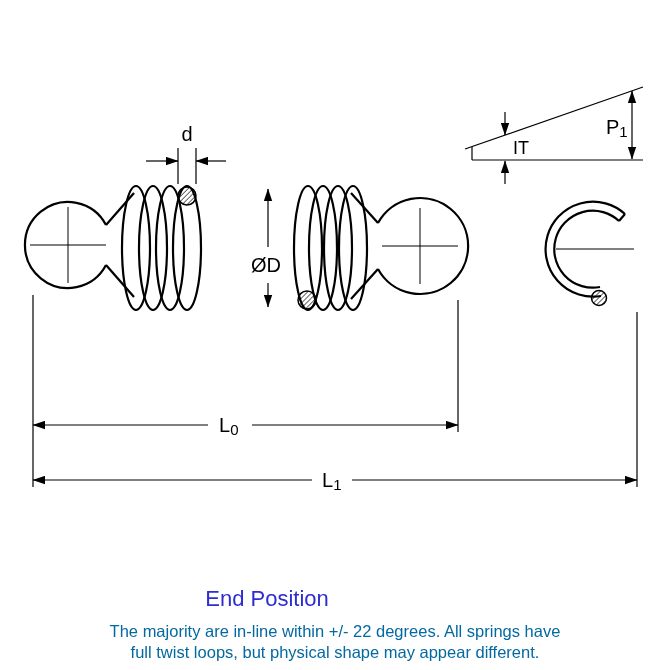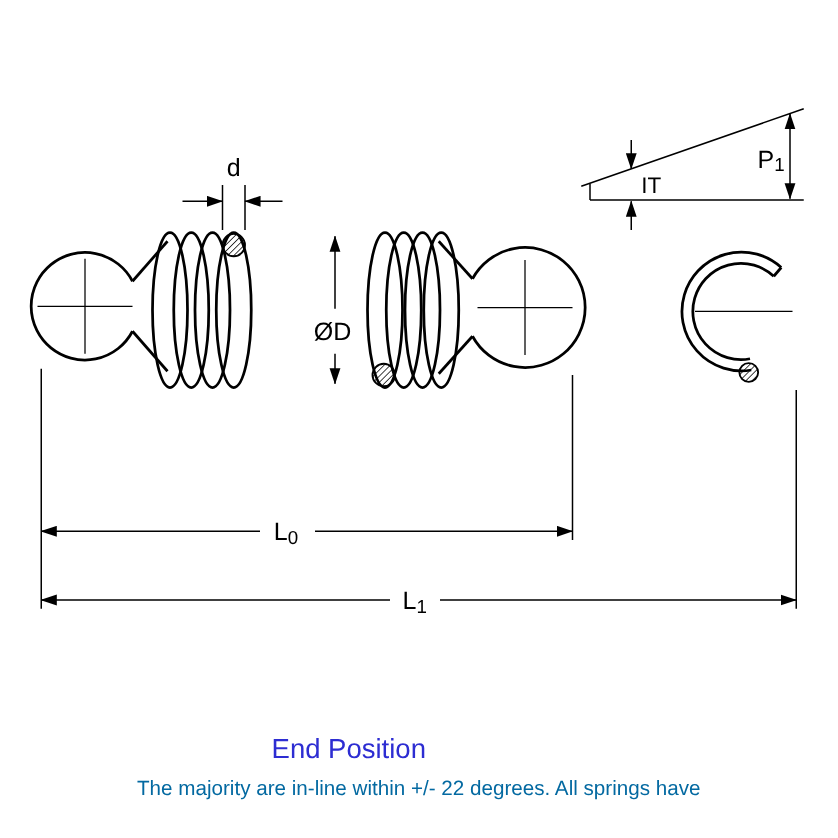--- a/index.html
+++ b/index.html
@@ -1,20 +1,20 @@
 <!DOCTYPE html>
 <html><head>
 <meta charset="utf-8">
 <style>
   html,body{margin:0;padding:0;background:#fff;}
   .page{position:relative;width:670px;height:670px;background:#ffffff;overflow:hidden;
         font-family:"Liberation Sans", sans-serif;}
   svg{position:absolute;top:0;left:0;}
   .dim-text{font-family:"Liberation Sans", sans-serif;fill:#000;}
-  .end-title{position:absolute;top:586px;left:12px;width:534px;text-align:center;
+  .end-title{position:absolute;top:586px;left:0;width:534px;text-align:center;
              font-size:22px;font-weight:400;}
   .caption{position:absolute;top:621px;left:0;width:670px;text-align:center;
            font-size:16.5px;line-height:21px;color:#0369a1;}
 </style>
 </head>
 <body>
 
 <div class="page">
 
   <svg width="670" height="670" viewBox="0 0 670 670">
@@ -101,15 +101,16 @@
       <text x="521" y="154" text-anchor="middle" font-size="18">IT</text>
       <text x="606" y="134"><tspan>P</tspan><tspan font-size="15" dy="3">1</tspan></text>
       <text x="219" y="432"><tspan>L</tspan><tspan font-size="15" dy="3">0</tspan></text>
       <text x="322" y="487"><tspan>L</tspan><tspan font-size="15" dy="3">1</tspan></text>
     </g>
   </svg>
 
   <div class="end-title" style="color: rgb(45, 45, 210);">End Position</div>
   <div class="caption">
     <div>The majority are in-line within +/- 22 degrees. All springs have</div>
+    <div>full twist loops, but physical shape may appear different.</div>
   </div>
 
 </div>
 
 </body></html>

